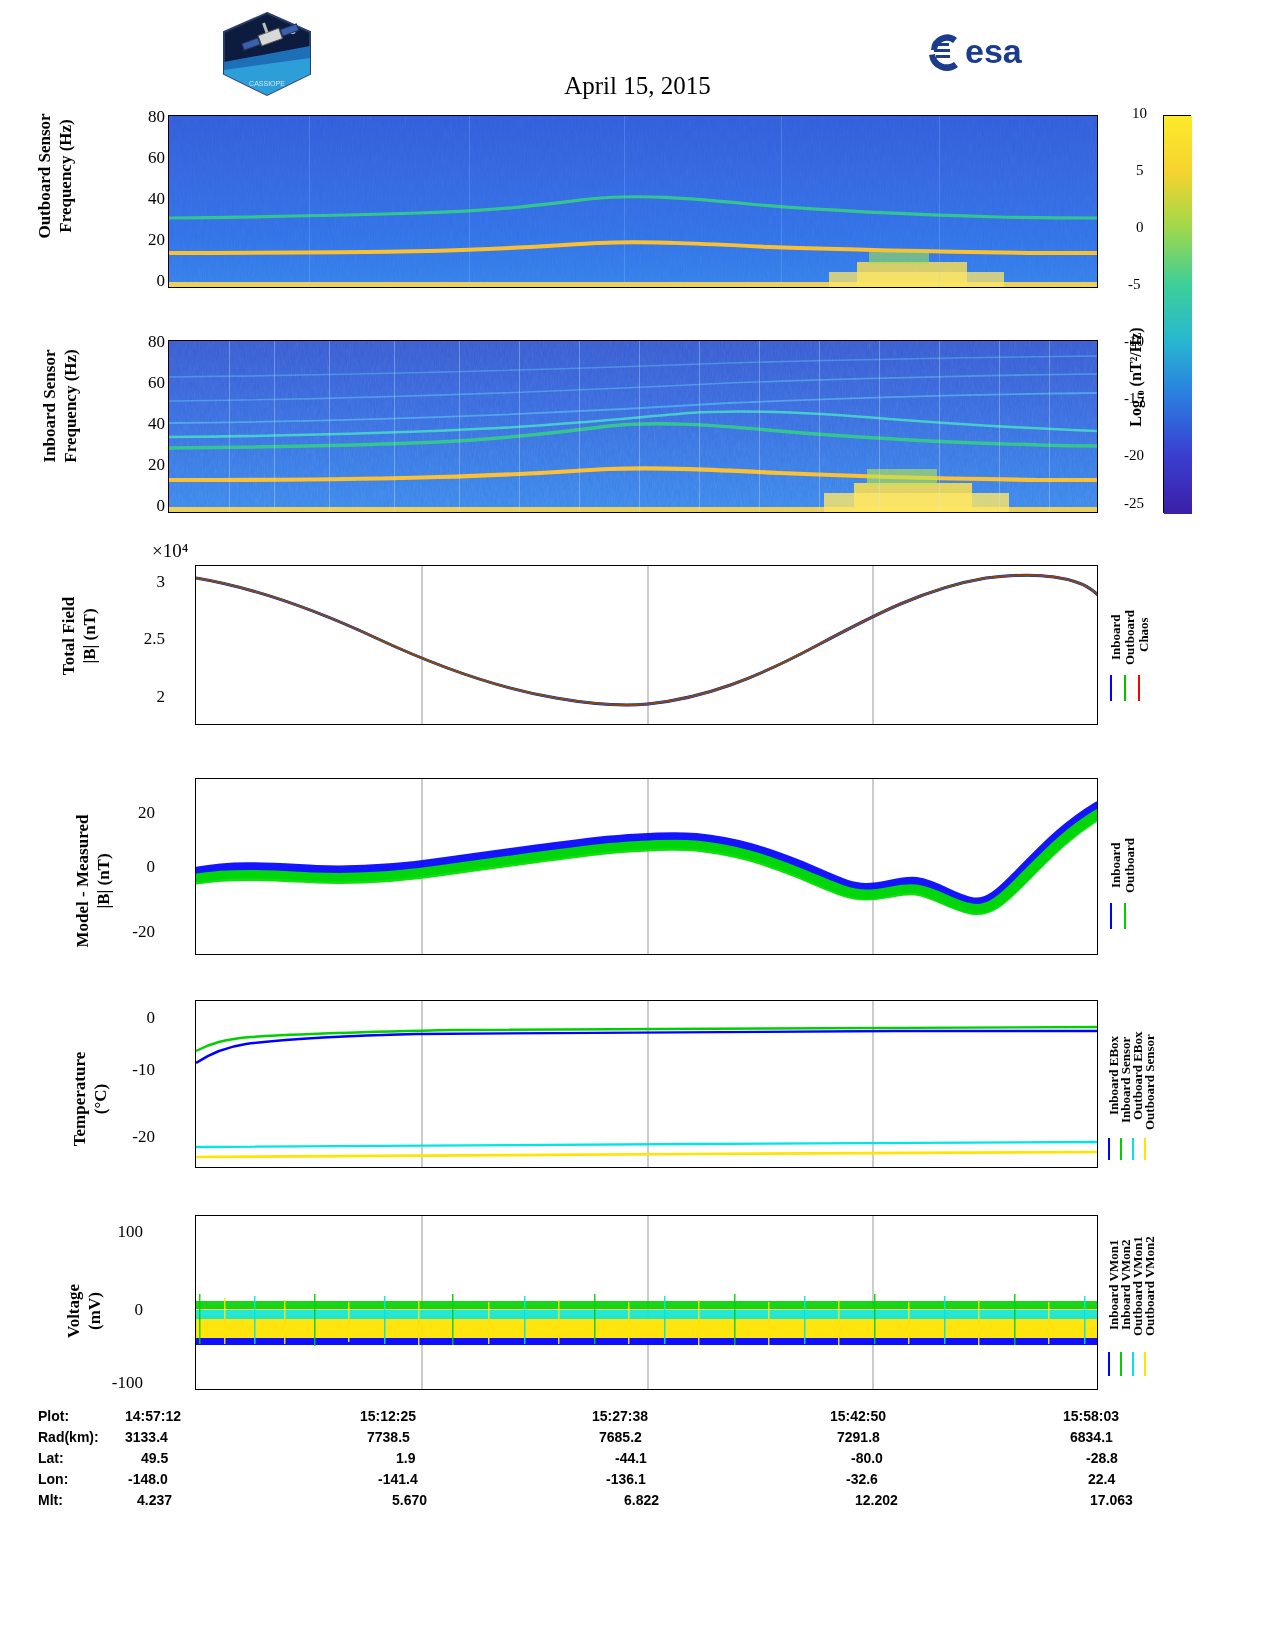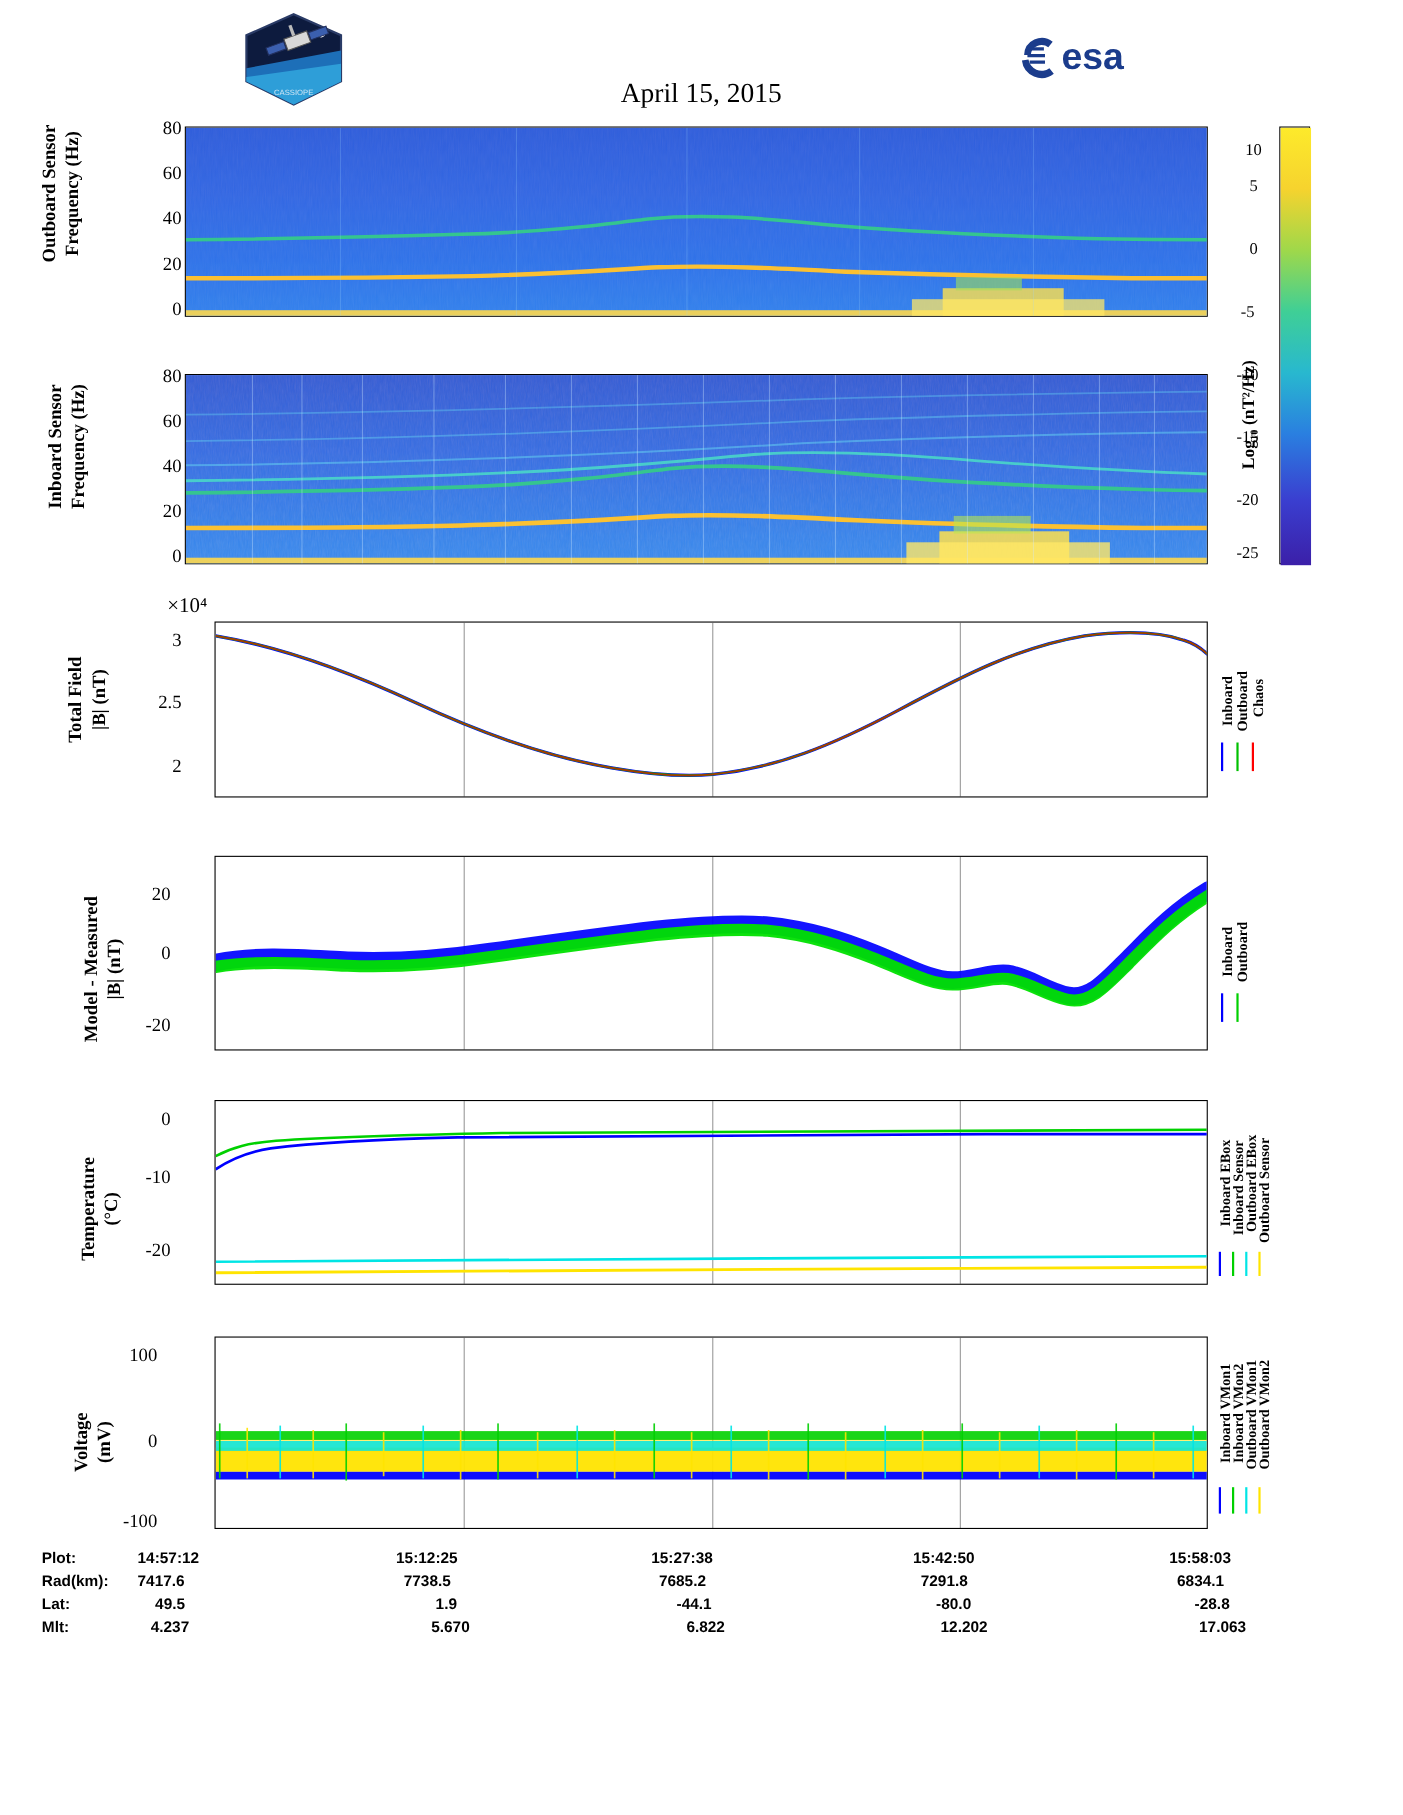--- a/index.html
+++ b/index.html
@@ -203,21 +203,21 @@
             <stop offset="42%" stop-color="#3fcf96"></stop>
             <stop offset="56%" stop-color="#28b8cf"></stop>
             <stop offset="70%" stop-color="#2a7fe0"></stop>
             <stop offset="85%" stop-color="#3a3fd0"></stop>
             <stop offset="100%" stop-color="#3b1fa8"></stop>
           </linearGradient>
         </defs>
         <rect x="0" y="0" width="28" height="398" fill="url(#jetish)"></rect>
       </svg>
     </div>
-    <div class="cbar-tick" style="left:1132px;top:105px;margin-top:24px;">10</div>
+    <div class="cbar-tick" style="left:1132px;top:105px;">10</div>
     <div class="cbar-tick" style="left:1136px;top:162px;">5</div>
     <div class="cbar-tick" style="left:1136px;top:219px;">0</div>
     <div class="cbar-tick" style="left:1128px;top:276px;">-5</div>
     <div class="cbar-tick" style="left:1124px;top:333px;">-10</div>
     <div class="cbar-tick" style="left:1124px;top:390px;">-15</div>
     <div class="cbar-tick" style="left:1124px;top:447px;">-20</div>
     <div class="cbar-tick" style="left:1124px;top:495px;">-25</div>
     <div class="cbar-label" style="left:1041px;top:368px;width:190px;text-align:center;">Log₁₀ (nT²/Hz)</div>
   </div>
 
@@ -373,35 +373,43 @@
     <div class="tbl-row">
       <span class="tbl-key">Plot:</span>
       <span class="tbl-v" style="left:125px;">14:57:12</span>
       <span class="tbl-v" style="left:360px;">15:12:25</span>
       <span class="tbl-v" style="left:592px;">15:27:38</span>
       <span class="tbl-v" style="left:830px;">15:42:50</span>
       <span class="tbl-v" style="left:1063px;">15:58:03</span>
     </div>
     <div class="tbl-row">
       <span class="tbl-key">Rad(km):</span>
-      <span class="tbl-v" style="left:125px;">7417.6</span>
+      <span class="tbl-v" style="left:125px;">3133.4</span>
       <span class="tbl-v" style="left:367px;">7738.5</span>
       <span class="tbl-v" style="left:599px;">7685.2</span>
       <span class="tbl-v" style="left:837px;">7291.8</span>
       <span class="tbl-v" style="left:1070px;">6834.1</span>
     </div>
     <div class="tbl-row">
       <span class="tbl-key">Lat:</span>
       <span class="tbl-v" style="left:141px;">49.5</span>
       <span class="tbl-v" style="left:396px;">1.9</span>
       <span class="tbl-v" style="left:615px;">-44.1</span>
       <span class="tbl-v" style="left:851px;">-80.0</span>
       <span class="tbl-v" style="left:1086px;">-28.8</span>
     </div>
     <div class="tbl-row">
+      <span class="tbl-key">Lon:</span>
+      <span class="tbl-v" style="left:128px;">-148.0</span>
+      <span class="tbl-v" style="left:378px;">-141.4</span>
+      <span class="tbl-v" style="left:606px;">-136.1</span>
+      <span class="tbl-v" style="left:846px;">-32.6</span>
+      <span class="tbl-v" style="left:1088px;">22.4</span>
+    </div>
+    <div class="tbl-row">
       <span class="tbl-key">Mlt:</span>
       <span class="tbl-v" style="left:137px;">4.237</span>
       <span class="tbl-v" style="left:392px;">5.670</span>
       <span class="tbl-v" style="left:624px;">6.822</span>
       <span class="tbl-v" style="left:855px;">12.202</span>
       <span class="tbl-v" style="left:1090px;">17.063</span>
     </div>
   </div>
 
 </div>

